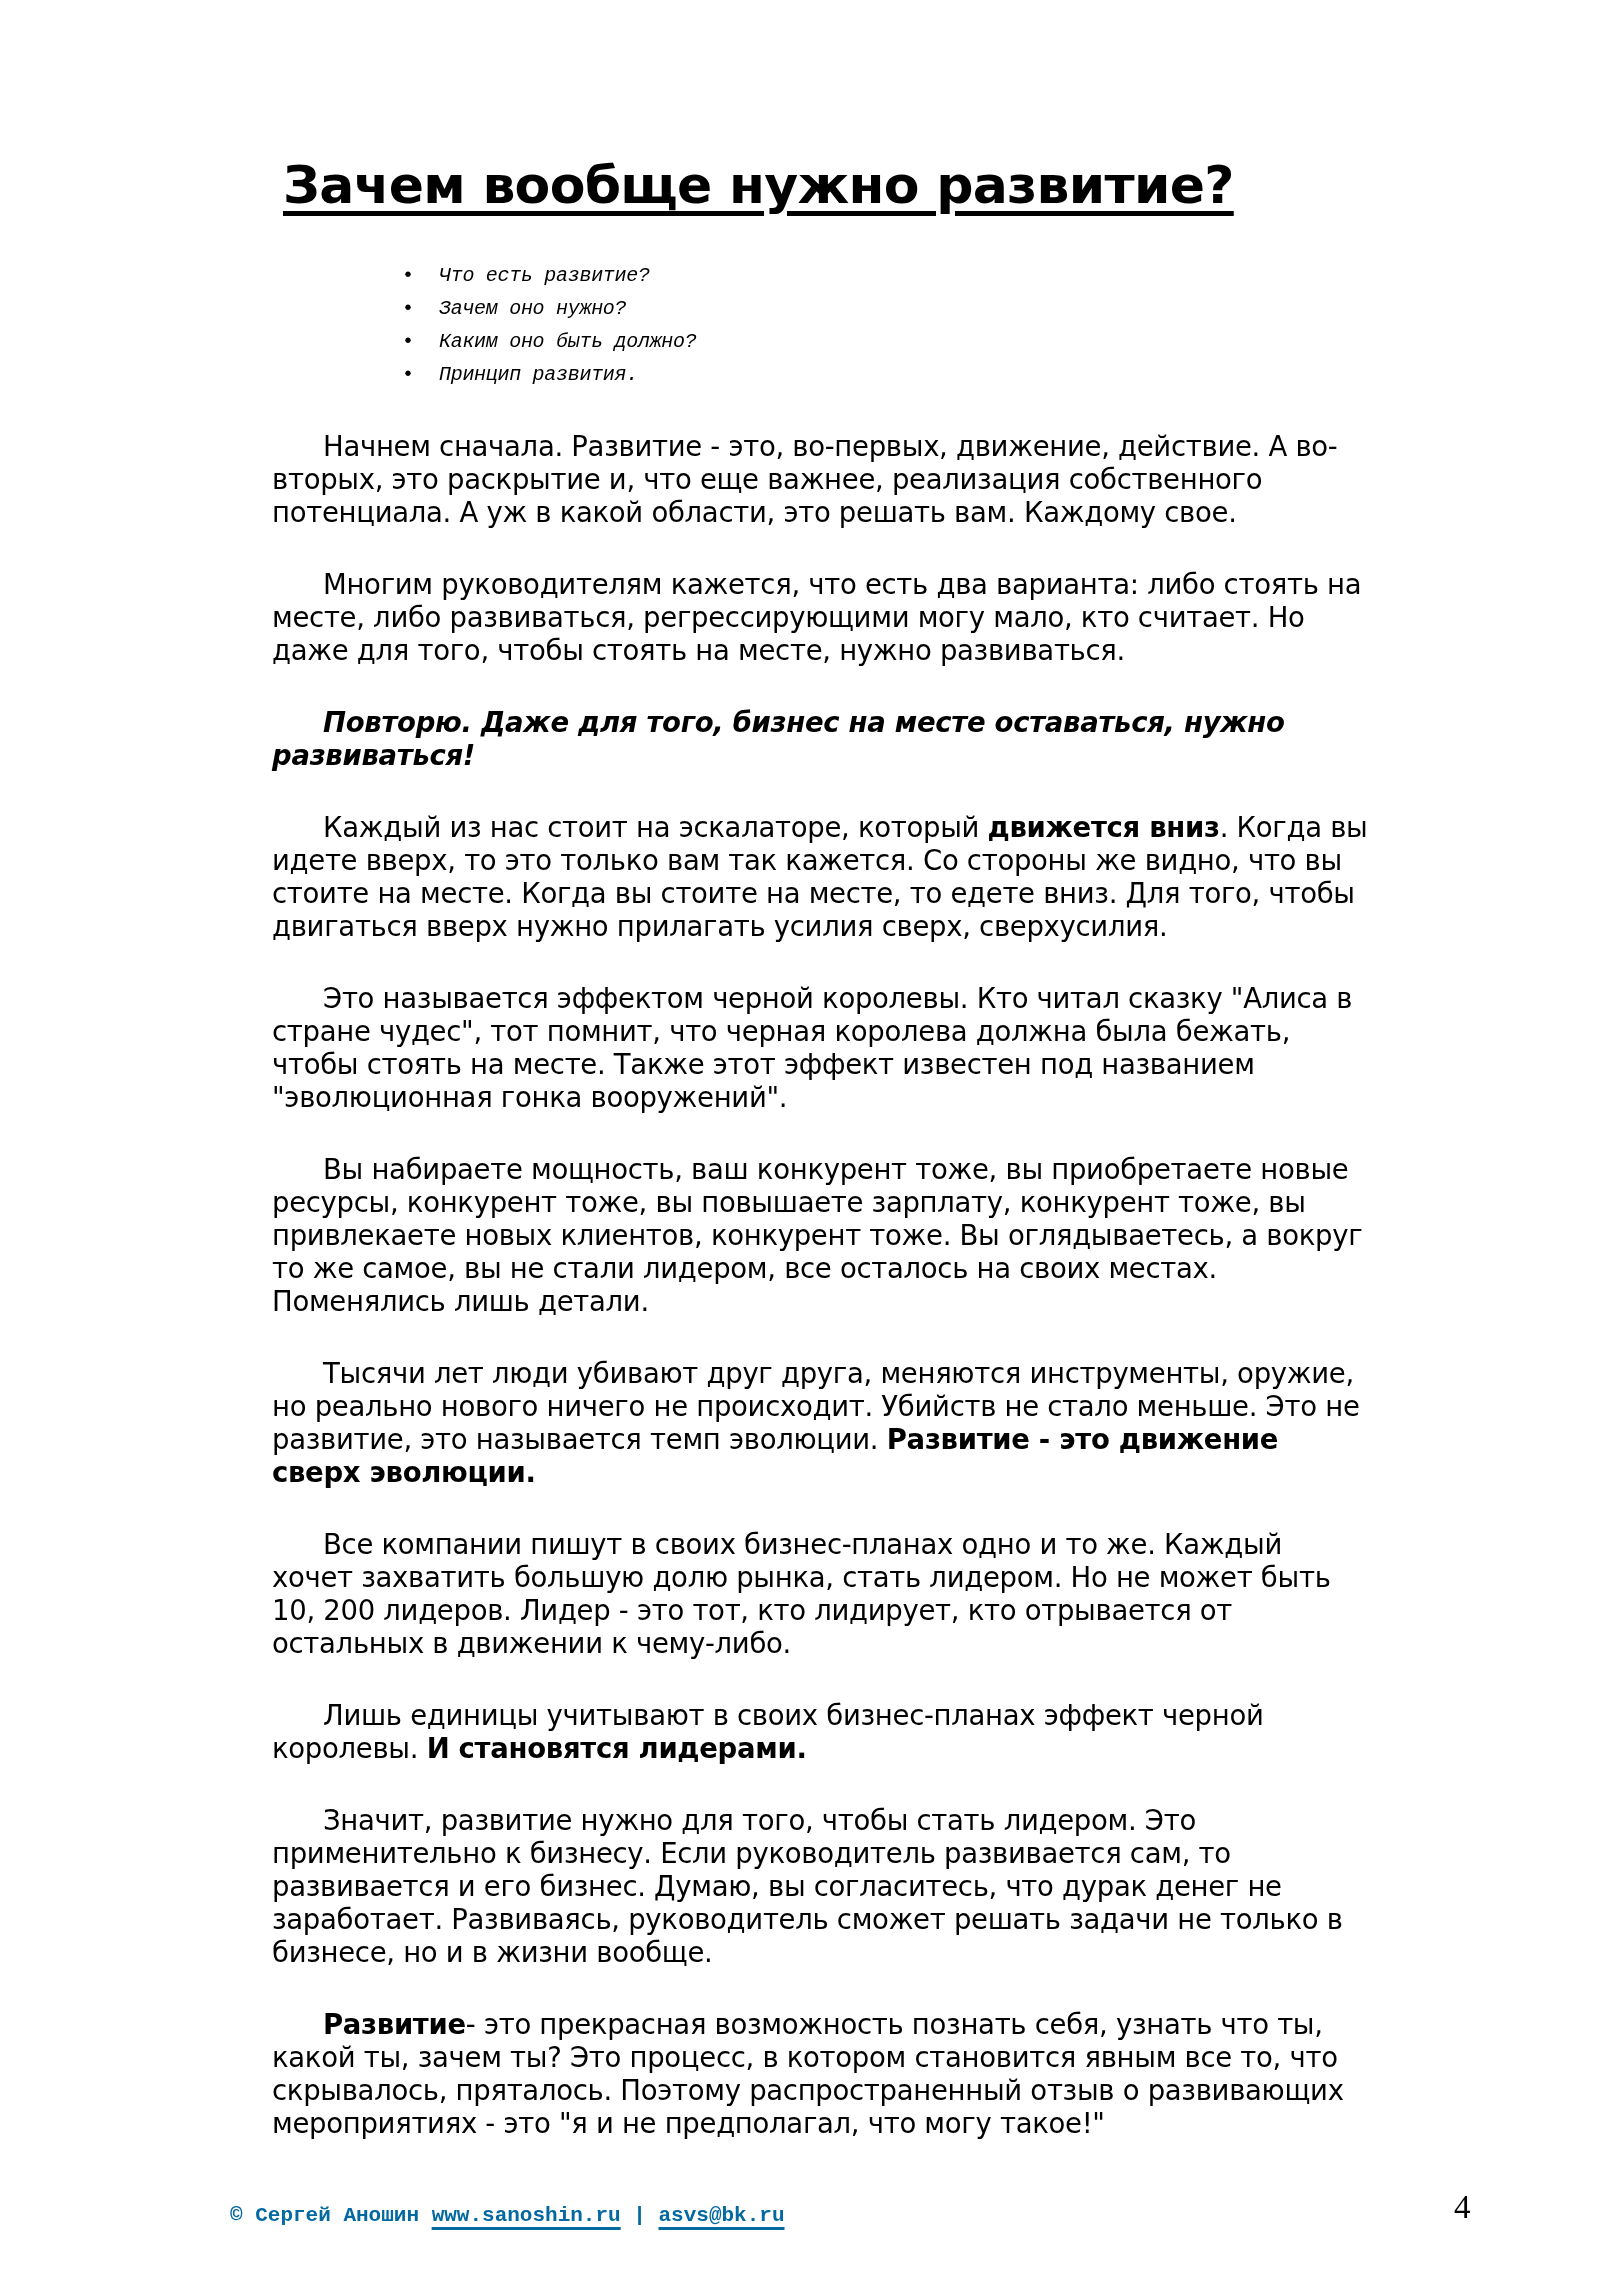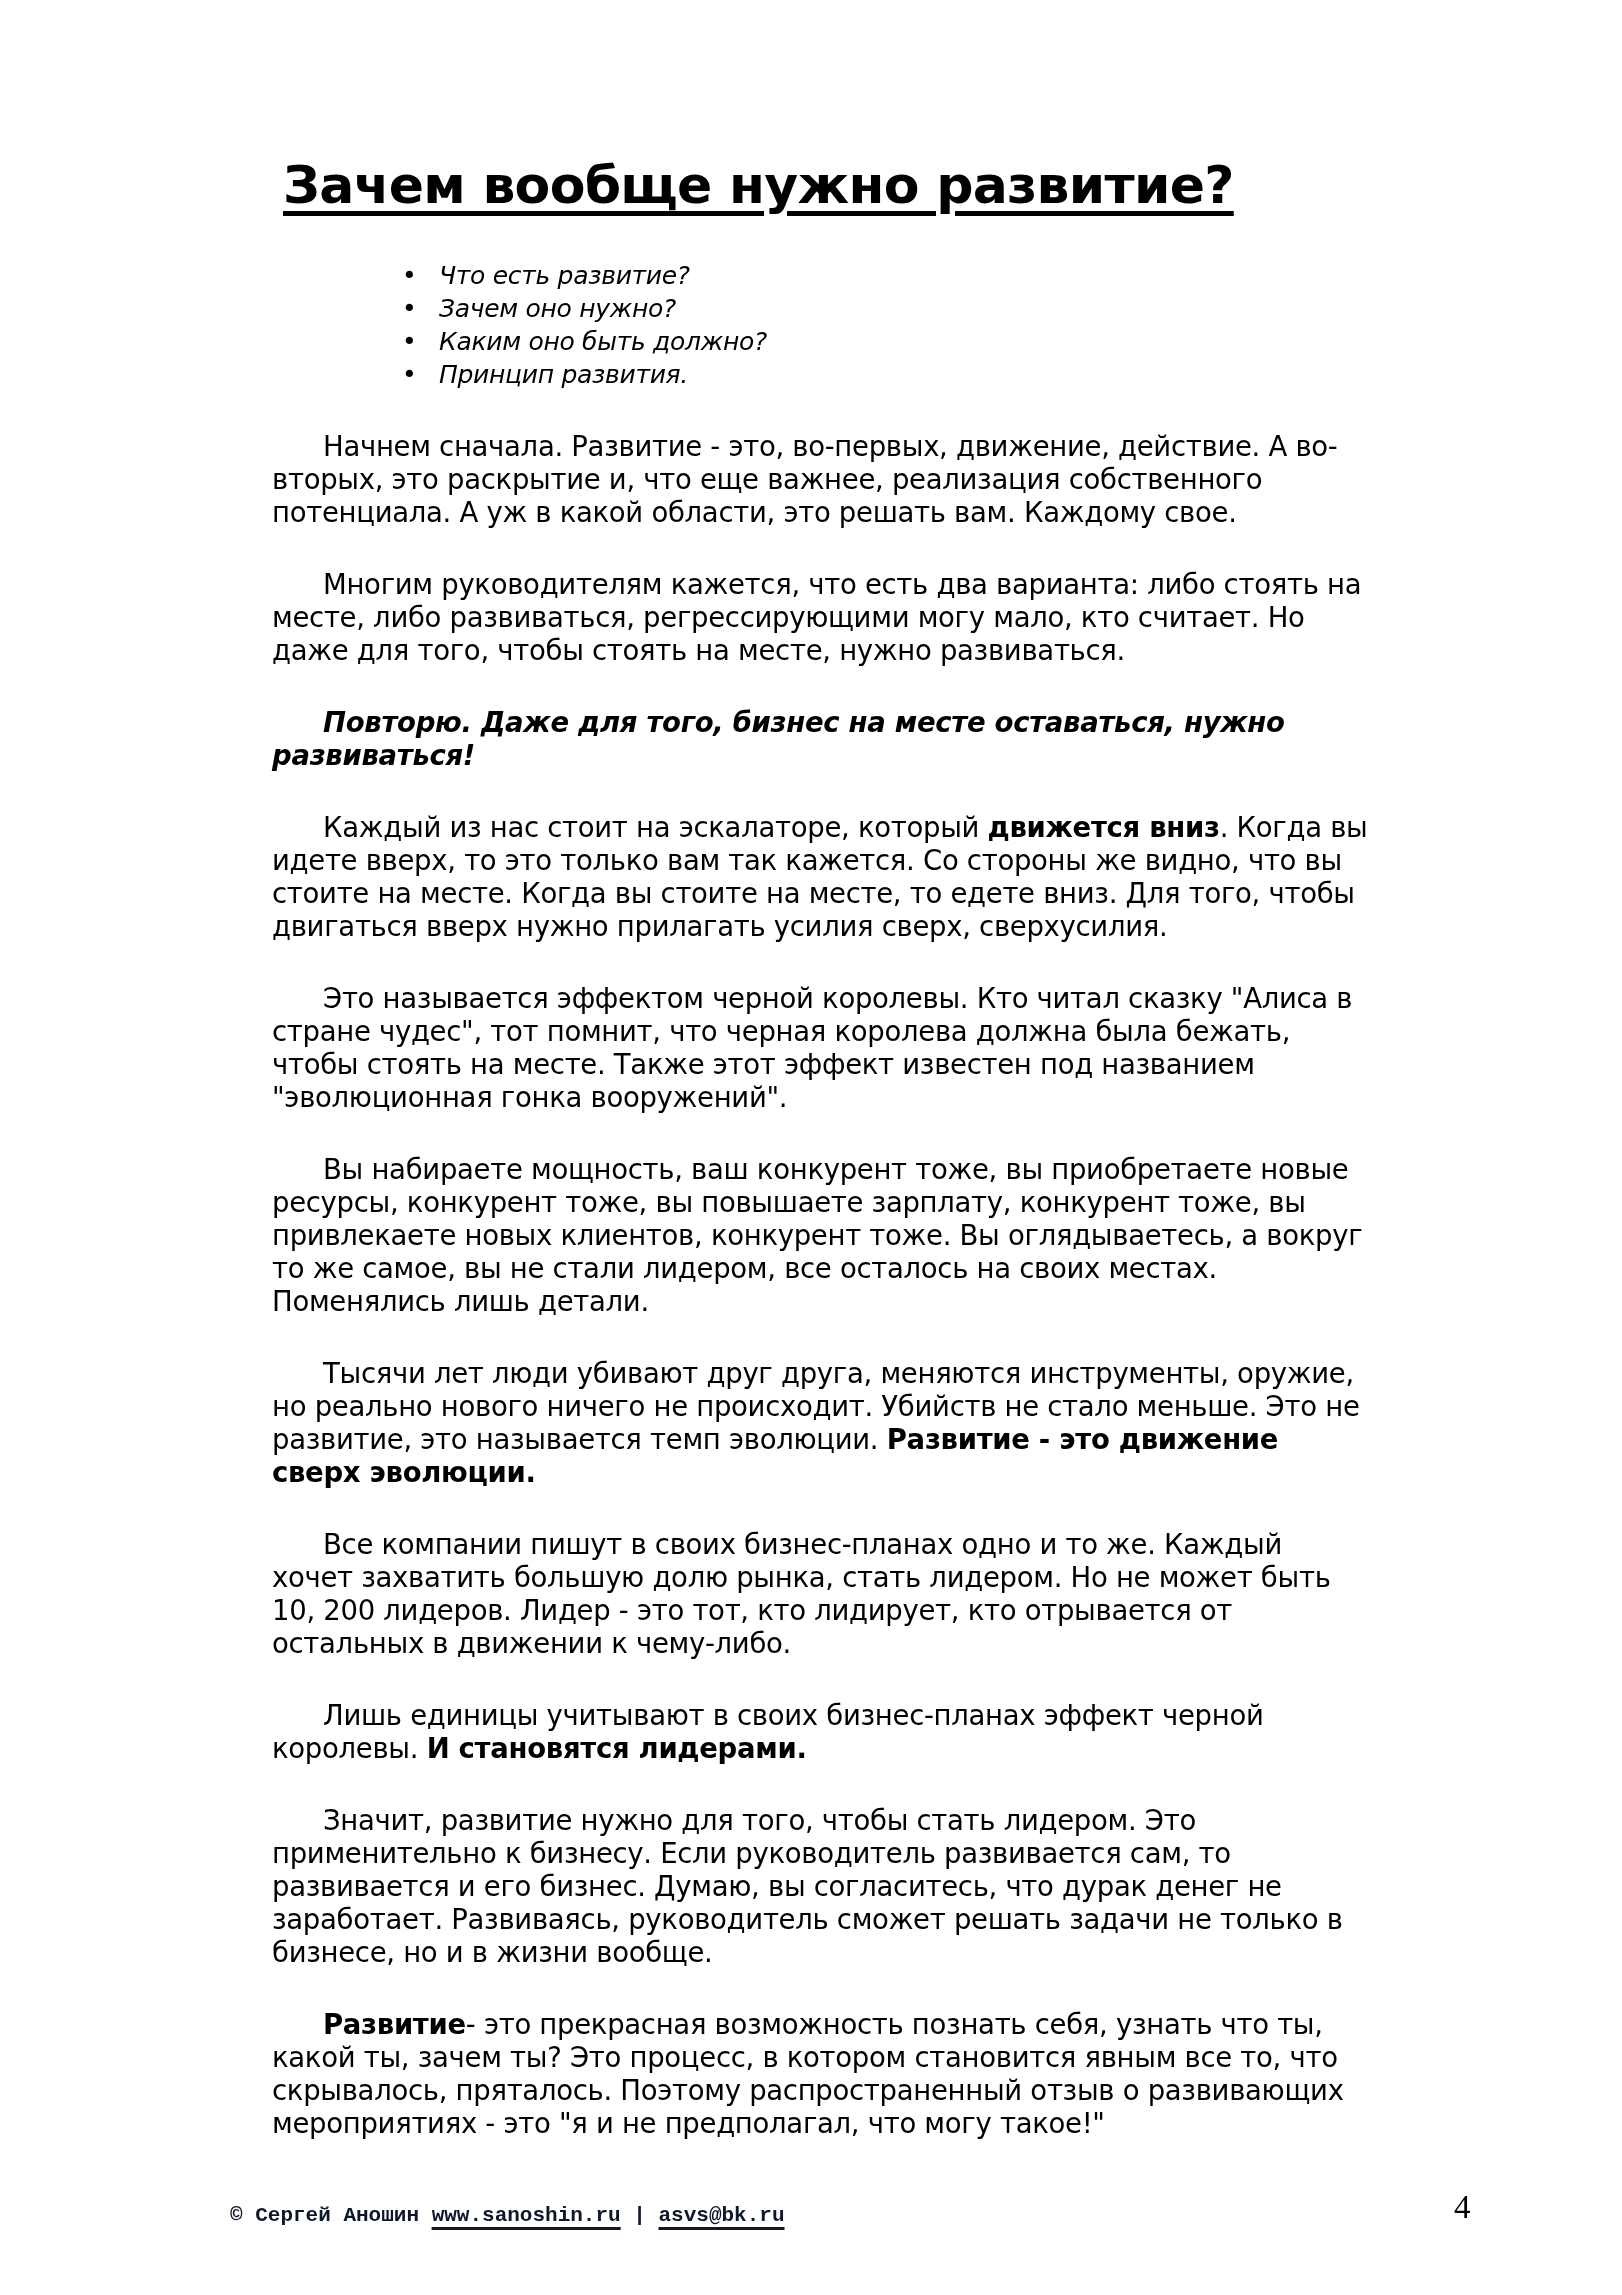--- a/index.html
+++ b/index.html
@@ -29,23 +29,24 @@
     text-decoration-thickness: 5.2px;
     text-underline-offset: 7.9px;
     margin-bottom: 46px;
     white-space: nowrap;
   }
   ul.bullets {
     list-style: none;
     margin-bottom: 39px;
     padding-left: 167px;
     font-style: italic;
-    font-size: 25px;
+    font-size: 20px;
     line-height: 33px;
     letter-spacing: -0.3px;
+    font-family: Liberation Mono, monospace;
   }
   ul.bullets li { position: relative; }
   ul.bullets li::before {
     content: "\2022";
     position: absolute;
     left: -37px;
     font-style: normal;
   }
   .paragraphs p {
     font-size: 27.5px;
@@ -103,17 +104,17 @@
         <p class="normal"><span>Это называется эффектом черной королевы. Кто читал сказку "Алиса в стране чудес", тот помнит, что черная королева должна была бежать, чтобы стоять на месте. Также этот эффект известен под названием "эволюционная гонка вооружений".</span></p>
         <p class="normal"><span>Вы набираете мощность, ваш конкурент тоже, вы приобретаете новые ресурсы, конкурент тоже, вы повышаете зарплату, конкурент тоже, вы привлекаете новых клиентов, конкурент тоже. Вы оглядываетесь, а вокруг то же самое, вы не стали лидером, все осталось на своих местах. Поменялись лишь детали.</span></p>
         <p class="normal"><span>Тысячи лет люди убивают друг друга, меняются инструменты, оружие, но реально нового ничего не происходит. Убийств не стало меньше. Это не развитие, это называется темп эволюции. </span><span class="b">Развитие - это движение сверх эволюции.</span></p>
         <p class="normal"><span>Все компании пишут в своих бизнес-планах одно и то же. Каждый хочет захватить большую долю рынка, стать лидером. Но не может быть 10, 200 лидеров. Лидер - это тот, кто лидирует, кто отрывается от остальных в движении к чему-либо.</span></p>
         <p class="normal"><span>Лишь единицы учитывают в своих бизнес-планах эффект черной королевы. </span><span class="b">И становятся лидерами.</span></p>
         <p class="normal"><span>Значит, развитие нужно для того, чтобы стать лидером. Это применительно к бизнесу. Если руководитель развивается сам, то развивается и его бизнес. Думаю, вы согласитесь, что дурак денег не заработает. Развиваясь, руководитель сможет решать задачи не только в бизнесе, но и в жизни вообще.</span></p>
         <p class="normal"><span class="b">Развитие</span><span>- это прекрасная возможность познать себя, узнать что ты, какой ты, зачем ты? Это процесс, в котором становится явным все то, что скрывалось, пряталось. Поэтому распространенный отзыв о развивающих мероприятиях - это "я и не предполагал, что могу такое!"</span></p>
       </div>
   </div>
 
-  <div class="footer" style="color: #0f172a;"><span>© Сергей Аношин </span><a>www.sanoshin.ru</a><span> | </span><a>asvs@bk.ru</a></div>
+  <div class="footer" style="color: #0369a1;"><span>© Сергей Аношин </span><a>www.sanoshin.ru</a><span> | </span><a>asvs@bk.ru</a></div>
 
   <div class="pagenum">4</div>
 </div>
 
 
 </body></html>

